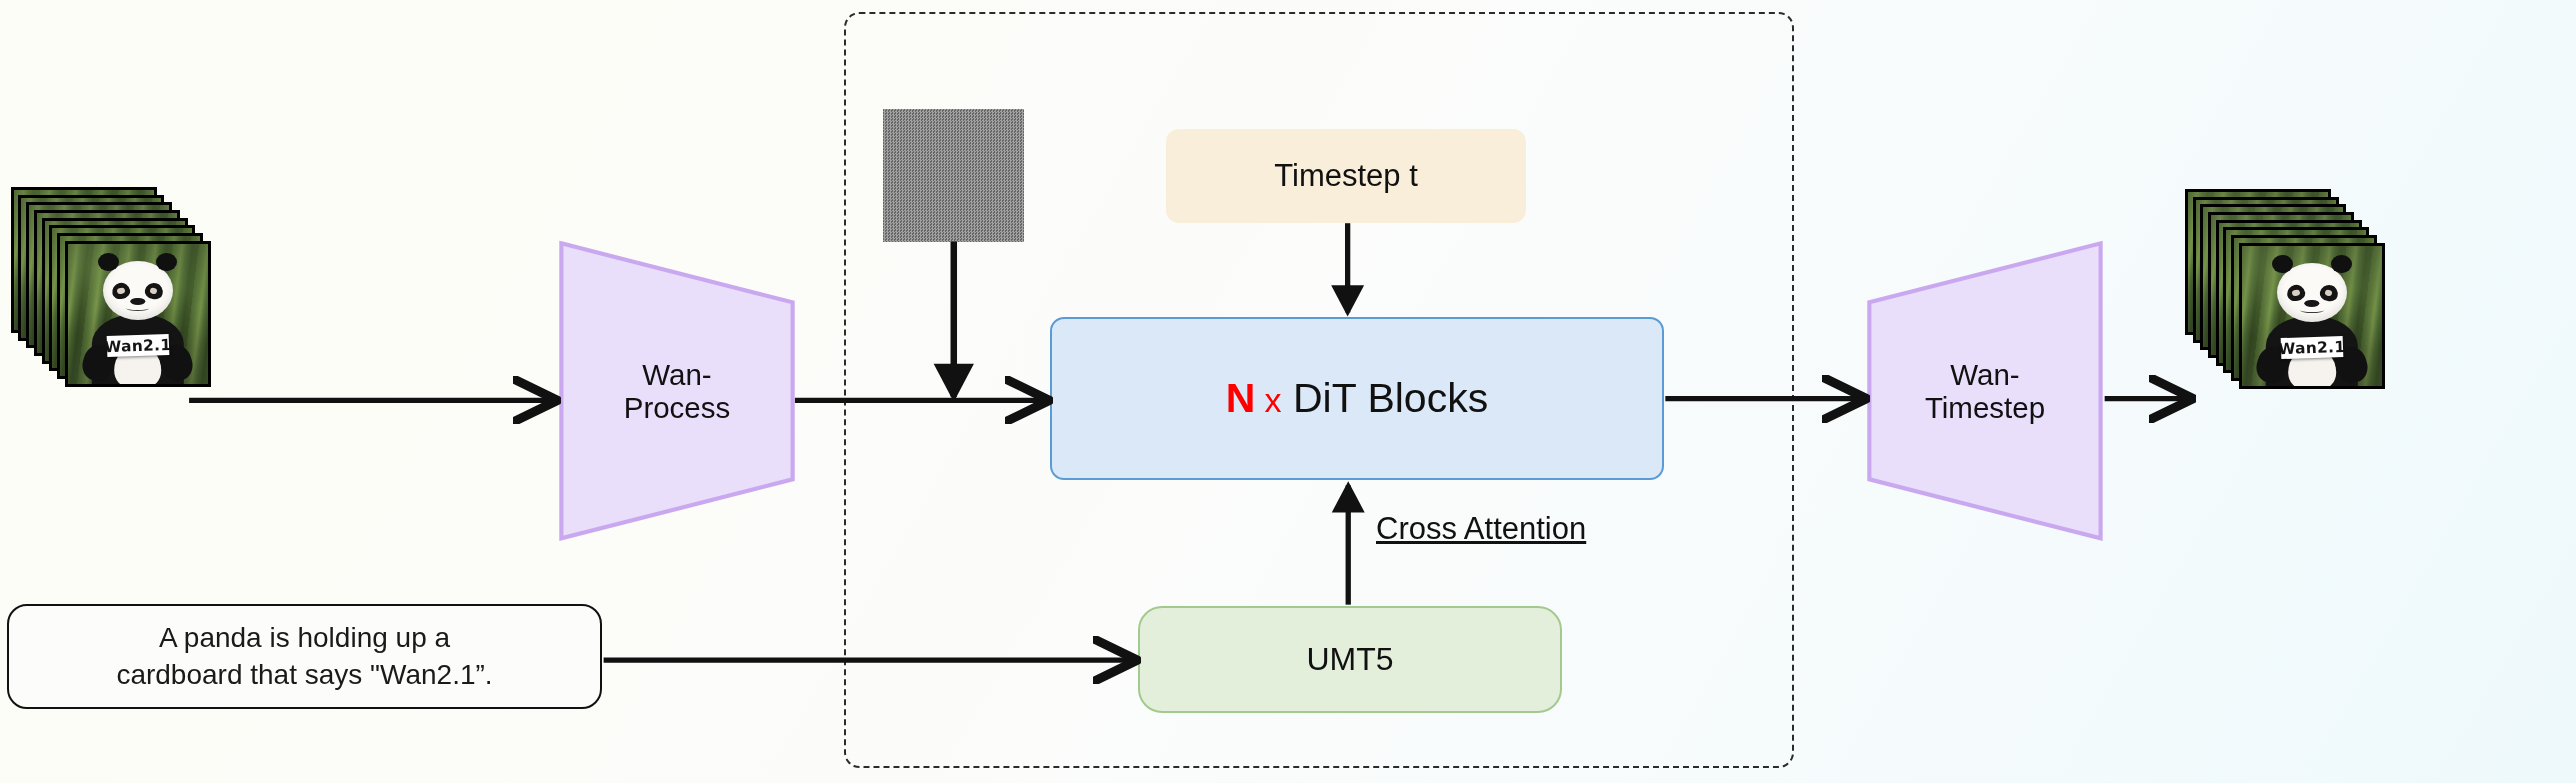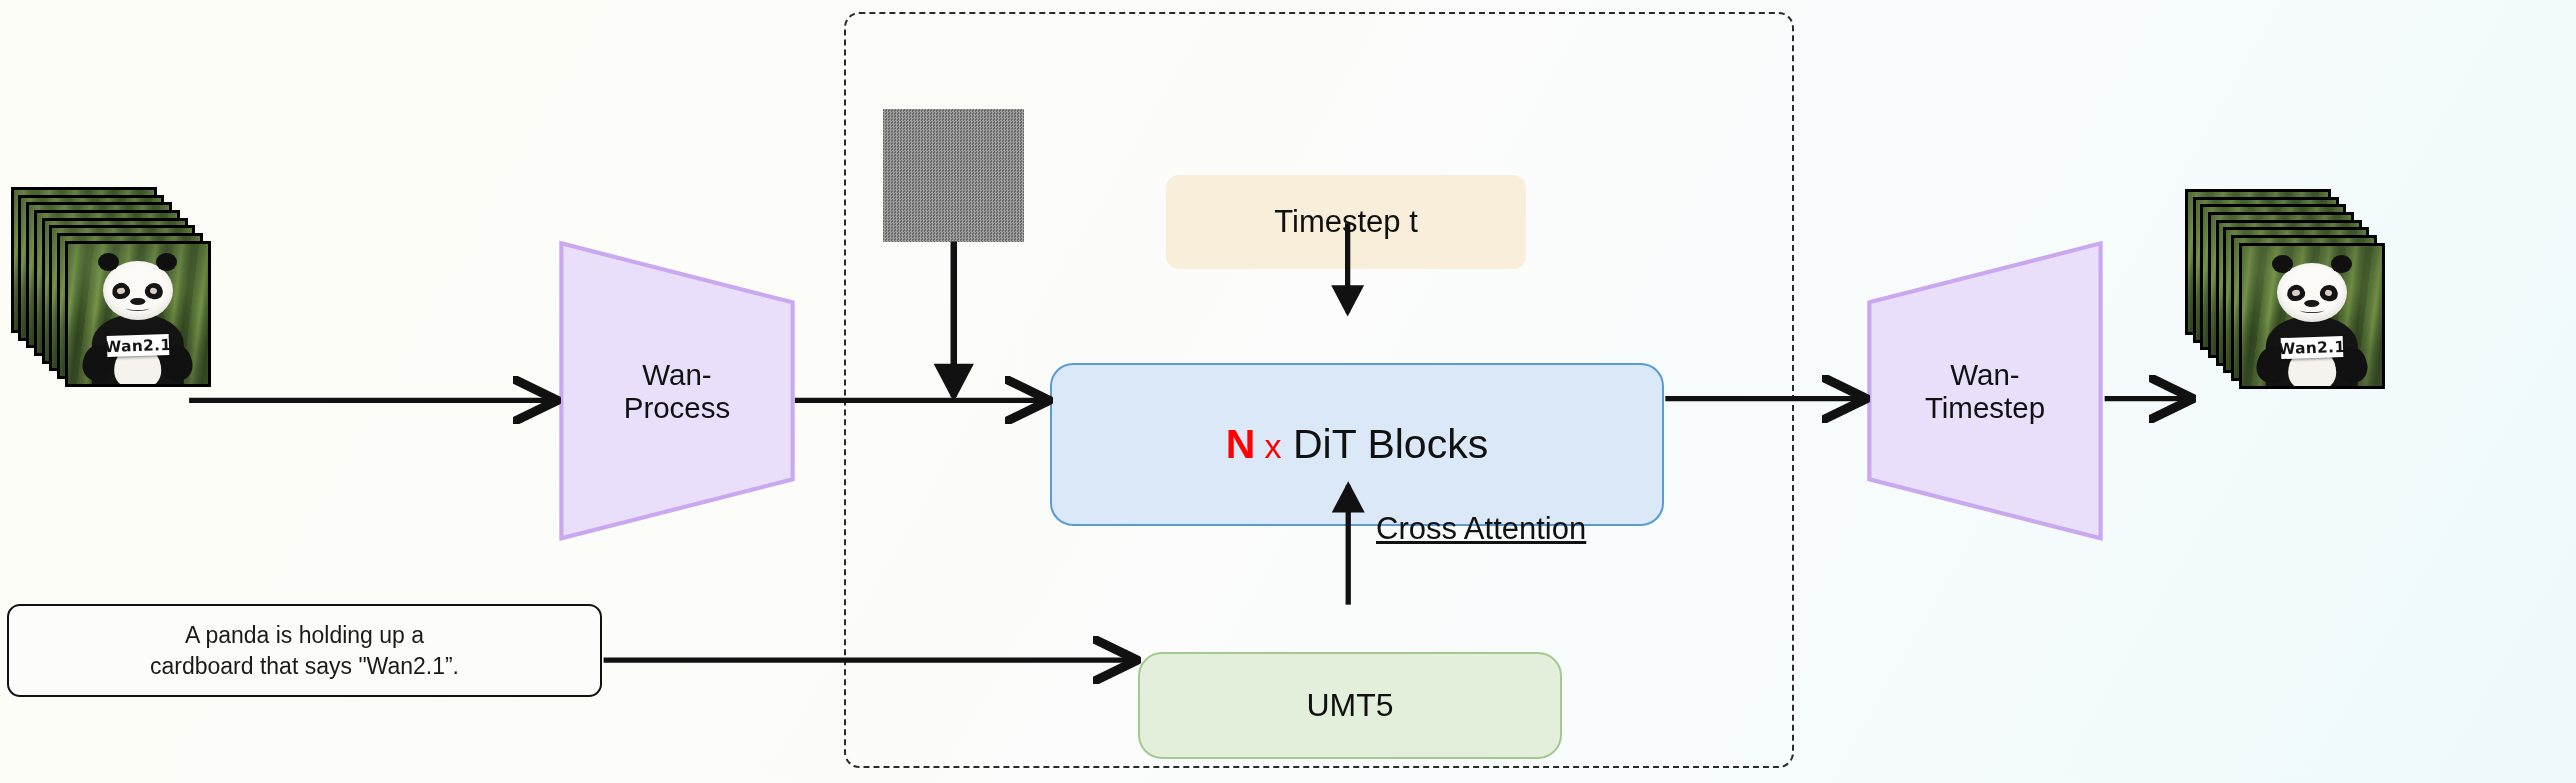--- a/index.html
+++ b/index.html
@@ -94,23 +94,23 @@
   .trap .t-label{
     position:absolute;inset:0;display:flex;flex-direction:column;
     align-items:center;justify-content:center;
     color:#111;line-height:1.12;pointer-events:none;
   }
 
   
   .node{
     position:absolute;box-sizing:border-box;
     display:flex;align-items:center;justify-content:center;
-    text-align:center;color:#111;margin-top:46px;
-  }
-  .node-dit{background:#dbe8f7;border:2.4px solid #5b9bd5;border-radius:23px;}
+    text-align:center;color:#111;
+  }
+  .node-dit{background:#dbe8f7;border:2.4px solid #5b9bd5;border-radius:14px;}
   .node-time{background:#f8eeda;border:none;border-radius:13px;}
   .node-umt5{background:#e3efda;border:2.4px solid #a3ca8e;border-radius:24px;}
 
   
   .dashed-region{
     position:absolute;box-sizing:border-box;
     border:2.4px dashed #2b2b2b;border-radius:15.4px;
     background:transparent;
   }
   .diffusion-title{
@@ -195,21 +195,21 @@
               <div class="p-mouth" style="height:8%;top:75%;"></div>
             </div>
             <div class="p-sign" style="width: 44%; height: 15%; left: 28%; bottom: 20%; font-size: 15.4px;">
               <span>Wan2.1</span>
             </div>
           </div>
         </div>
       </div>
     </div>
 
-  <div class="prompt-box" style="left:7px;top:604px;width:595px;height:93px;font-size:23px;">
+  <div class="prompt-box" style="left:7px;top:604px;width:595px;height:105px;font-size:28px;border-radius:20px;">
     <div>
       <div>A panda is holding up a</div>
       <div>cardboard that says "Wan2.1”.</div>
     </div>
   </div>
 
   <div class="trap" style="left:559px;top:241px;width:236px;height:300px;">
     <svg viewBox="0 0 400 508" preserveAspectRatio="none">
       <polygon points="4,4 396,104 396,404 4,504" fill="#e9dffb" stroke="#c9a8f0" stroke-width="7"></polygon>
     </svg>

